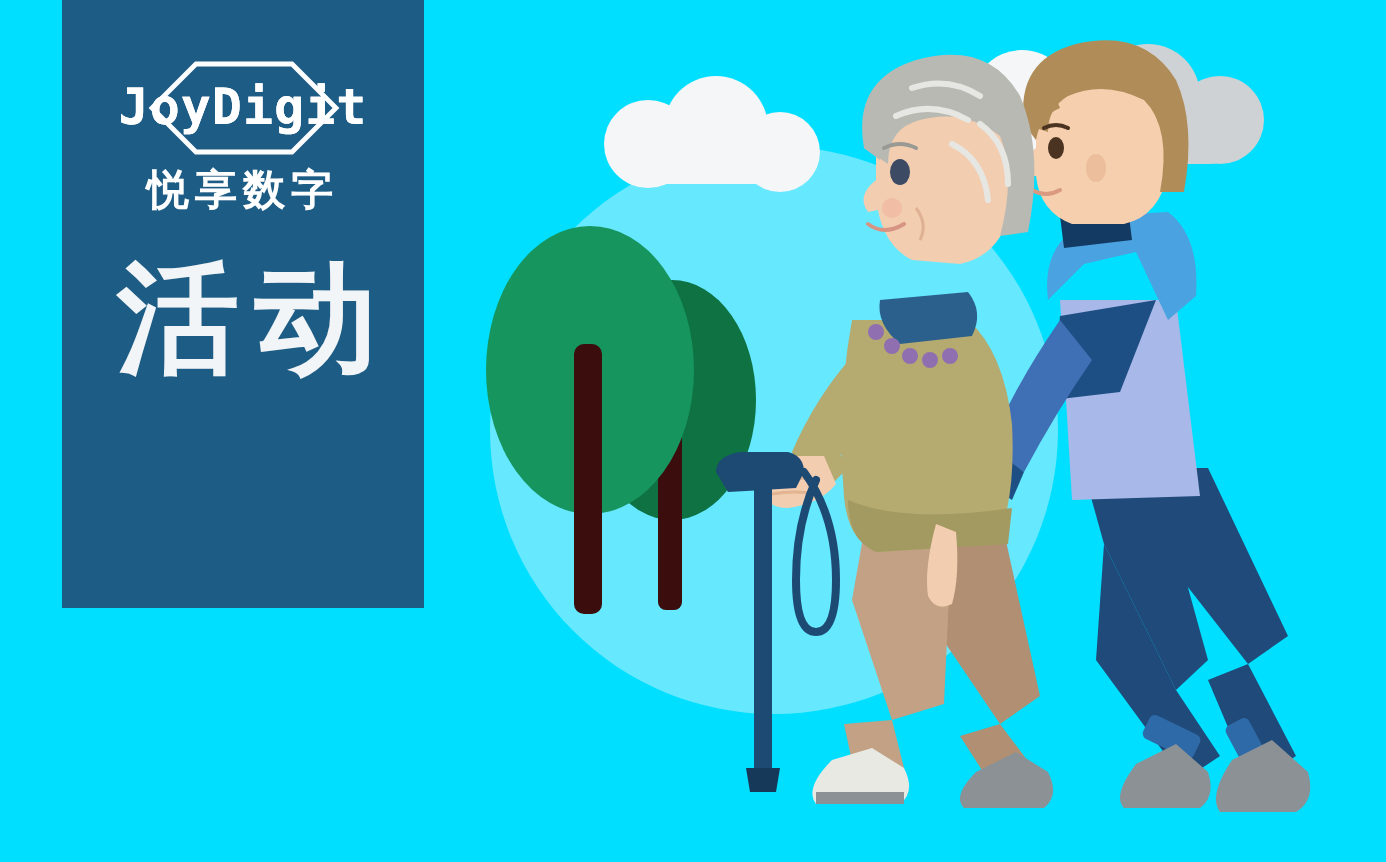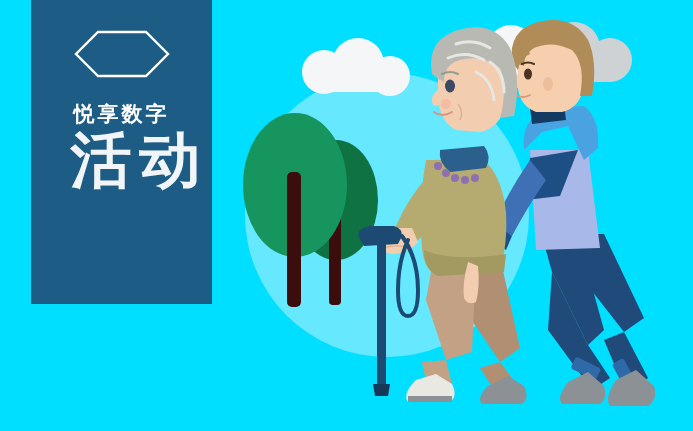--- a/index.html
+++ b/index.html
@@ -55,30 +55,30 @@
     width: 181px;
     text-align: center;
     color: #ffffff;
     font-size: 25px;
     font-weight: bold;
     letter-spacing: 0.5px;
     font-family: "DejaVu Sans Mono", "Liberation Mono", monospace;
     text-shadow: 0 0 0 #fff;
   }
   #logo-cn {
-    margin-top: 22px;
+    margin-top: 3px;
     color: #ffffff;
     font-size: 21px;
     font-weight: bold;
     letter-spacing: 3px;
     font-family: "DejaVu Sans", sans-serif;
   }
   #main-title {
     position: absolute;
-    left: 14px;
+    left: 2px;
     top: 128px;
     width: 181px;
     text-align: center;
     color: #f2f5f7;
     line-height: 1.04;
   }
   #main-title .tline {
     display: block;
     font-size: 61px;
     font-weight: bold;
@@ -287,20 +287,21 @@
     </svg>
   </div>
 
   <div id="title-panel">
 
     <div id="logo-block">
       <div id="logo-hex-wrap">
         <svg id="logo-hex" width="96" height="48" viewBox="0 0 96 48">
           <polygon points="24,2 72,2 94,24 72,46 24,46 2,24" fill="none" stroke="#ffffff" stroke-width="2.4"></polygon>
         </svg>
+        <div id="logo-wordmark">JoyDigit</div>
       </div>
       <div id="logo-cn">悦享数字</div>
     </div>
 
     <div id="main-title">
       <span class="tline">活动</span>
     </div>
 
   </div>
 

